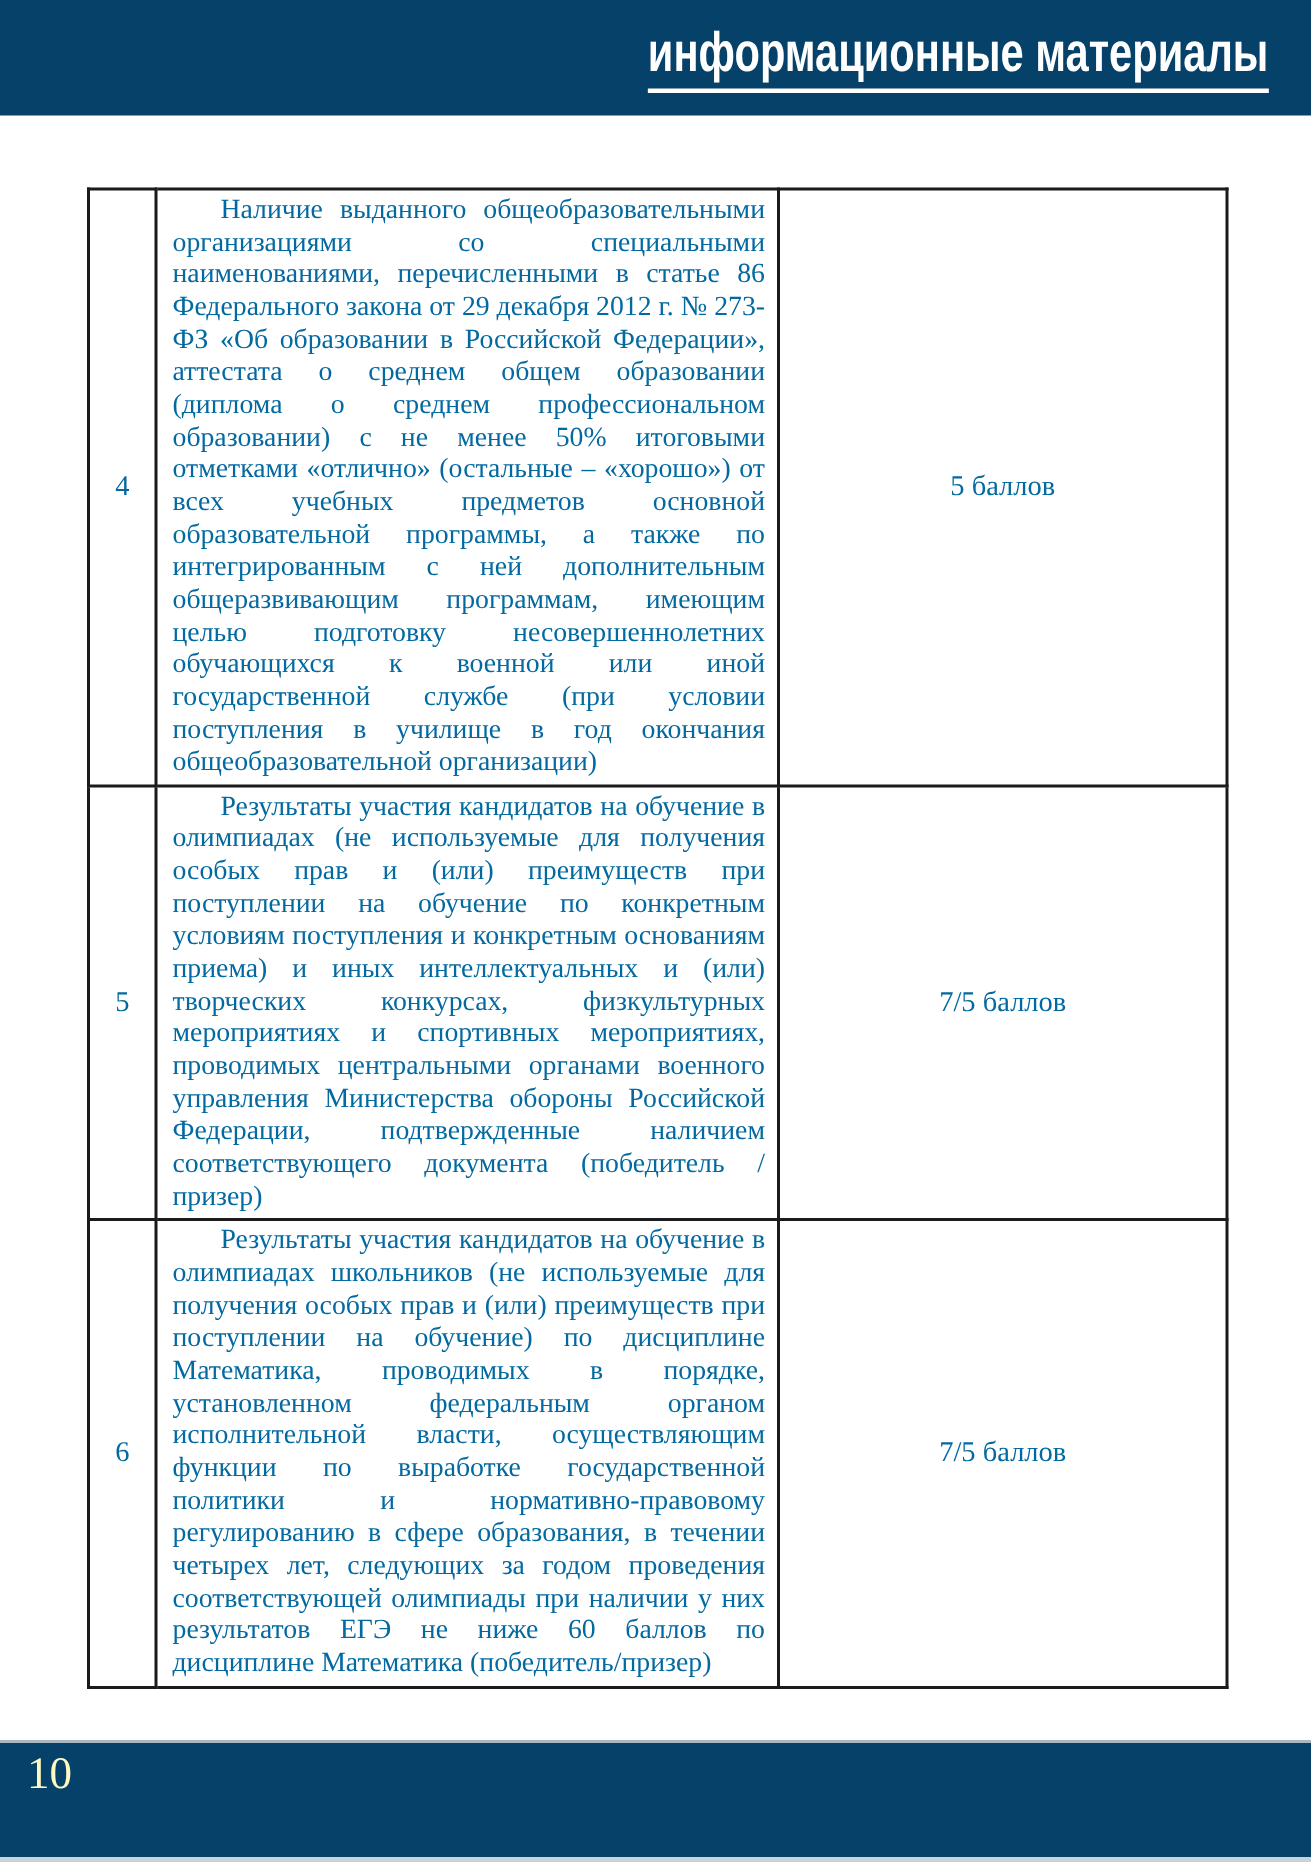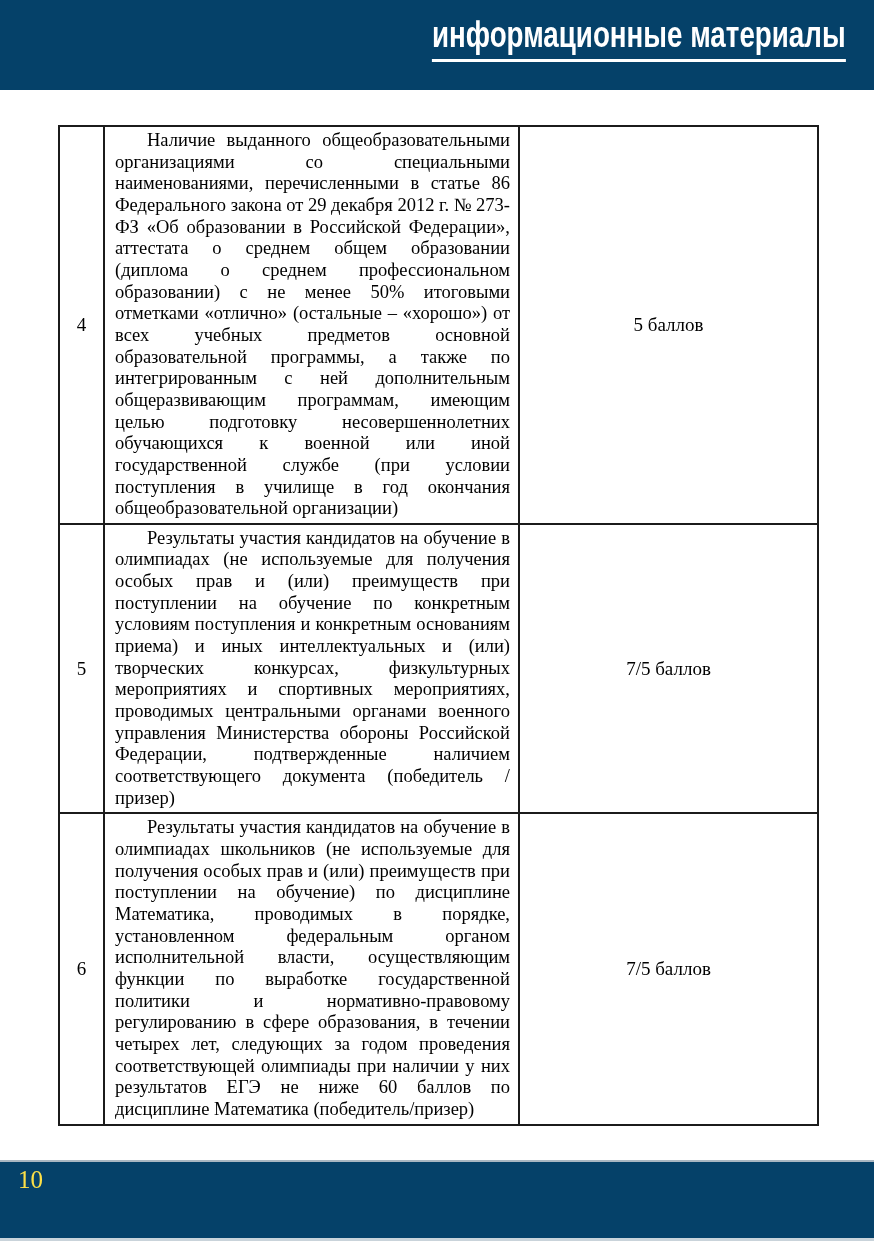--- a/index.html
+++ b/index.html
@@ -8,21 +8,21 @@
     position: relative;
     background: #ffffff;
     font-family: "Liberation Serif", serif;
     overflow: hidden;
   }
 
   
   .top-banner {
     position: absolute;
     left: 0; top: 0;
-    width: 874px; height: 90px;
+    width: 874px; height: 77px;
     background: #054169;
     padding-left: 48px;
   }
   .banner-title-wrap {
     position: absolute;
     right: 28px; top: 14px;
     transform: scaleX(0.75);
     transform-origin: right center;
   }
   .banner-title {
@@ -41,21 +41,21 @@
   table.criteria-table {
     position: absolute;
     left: 58px; top: 125px;
     width: 759px;
     border-collapse: collapse;
     table-layout: fixed;
   }
   .criteria-table td {
     border: 2px solid #1b1b1b;
     vertical-align: middle;
-    color: #000000;
+    color: #0369a1;
   }
   .col-num   { width: 45px; }
   .col-text  { width: 415px; }
   .col-score { width: 299px; }
 
   td.num-cell {
     text-align: center;
     font-size: 19px;
   }
   td.text-cell {
@@ -84,23 +84,23 @@
   }
   .footer-bar .bottom-strip {
     position: absolute;
     left: 0; bottom: 0;
     width: 100%; height: 3px;
     background: #c9d3da;
   }
   .page-number {
     position: absolute;
     left: 18px; top: 4px;
-    color: #fde047;
+    color: #fef9c3;
     font-family: "Liberation Serif", serif;
-    font-size: 25px;
+    font-size: 30px;
   }
 </style>
 </head>
 <body>
 
 <div class="top-banner">
   <div class="banner-title-wrap">
     <span class="banner-title">информационные материалы</span>
   </div>
 </div>

